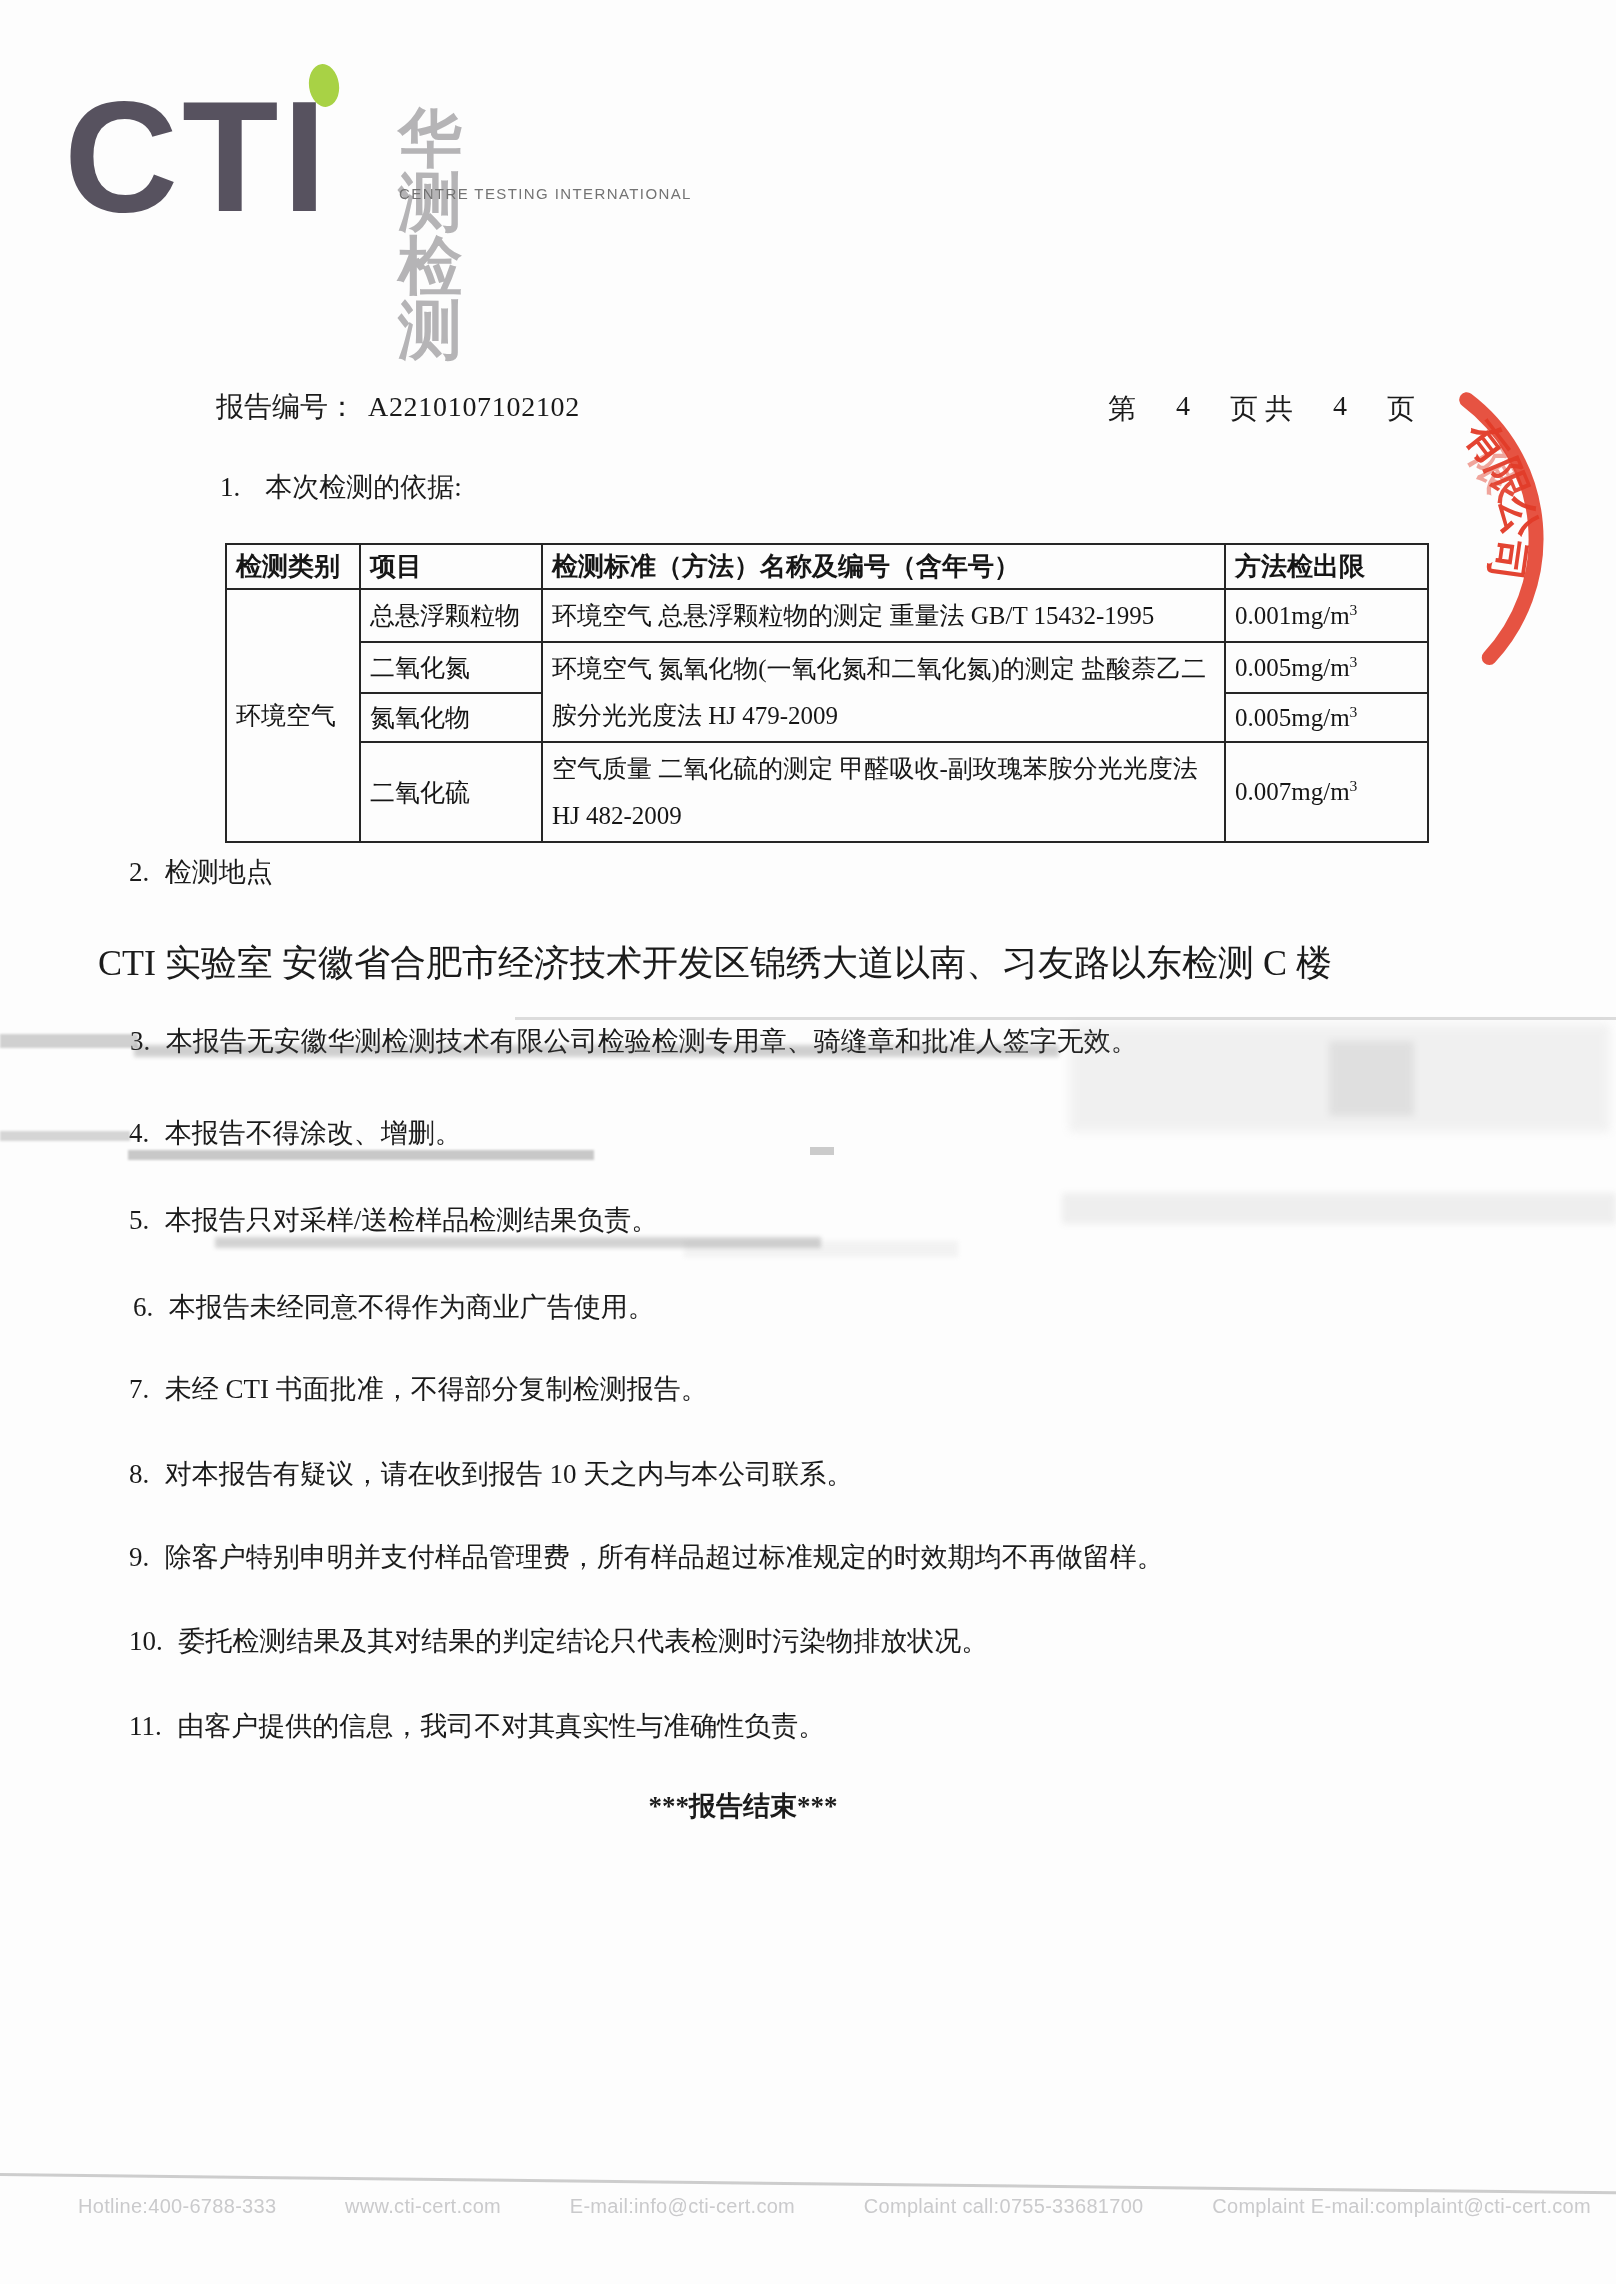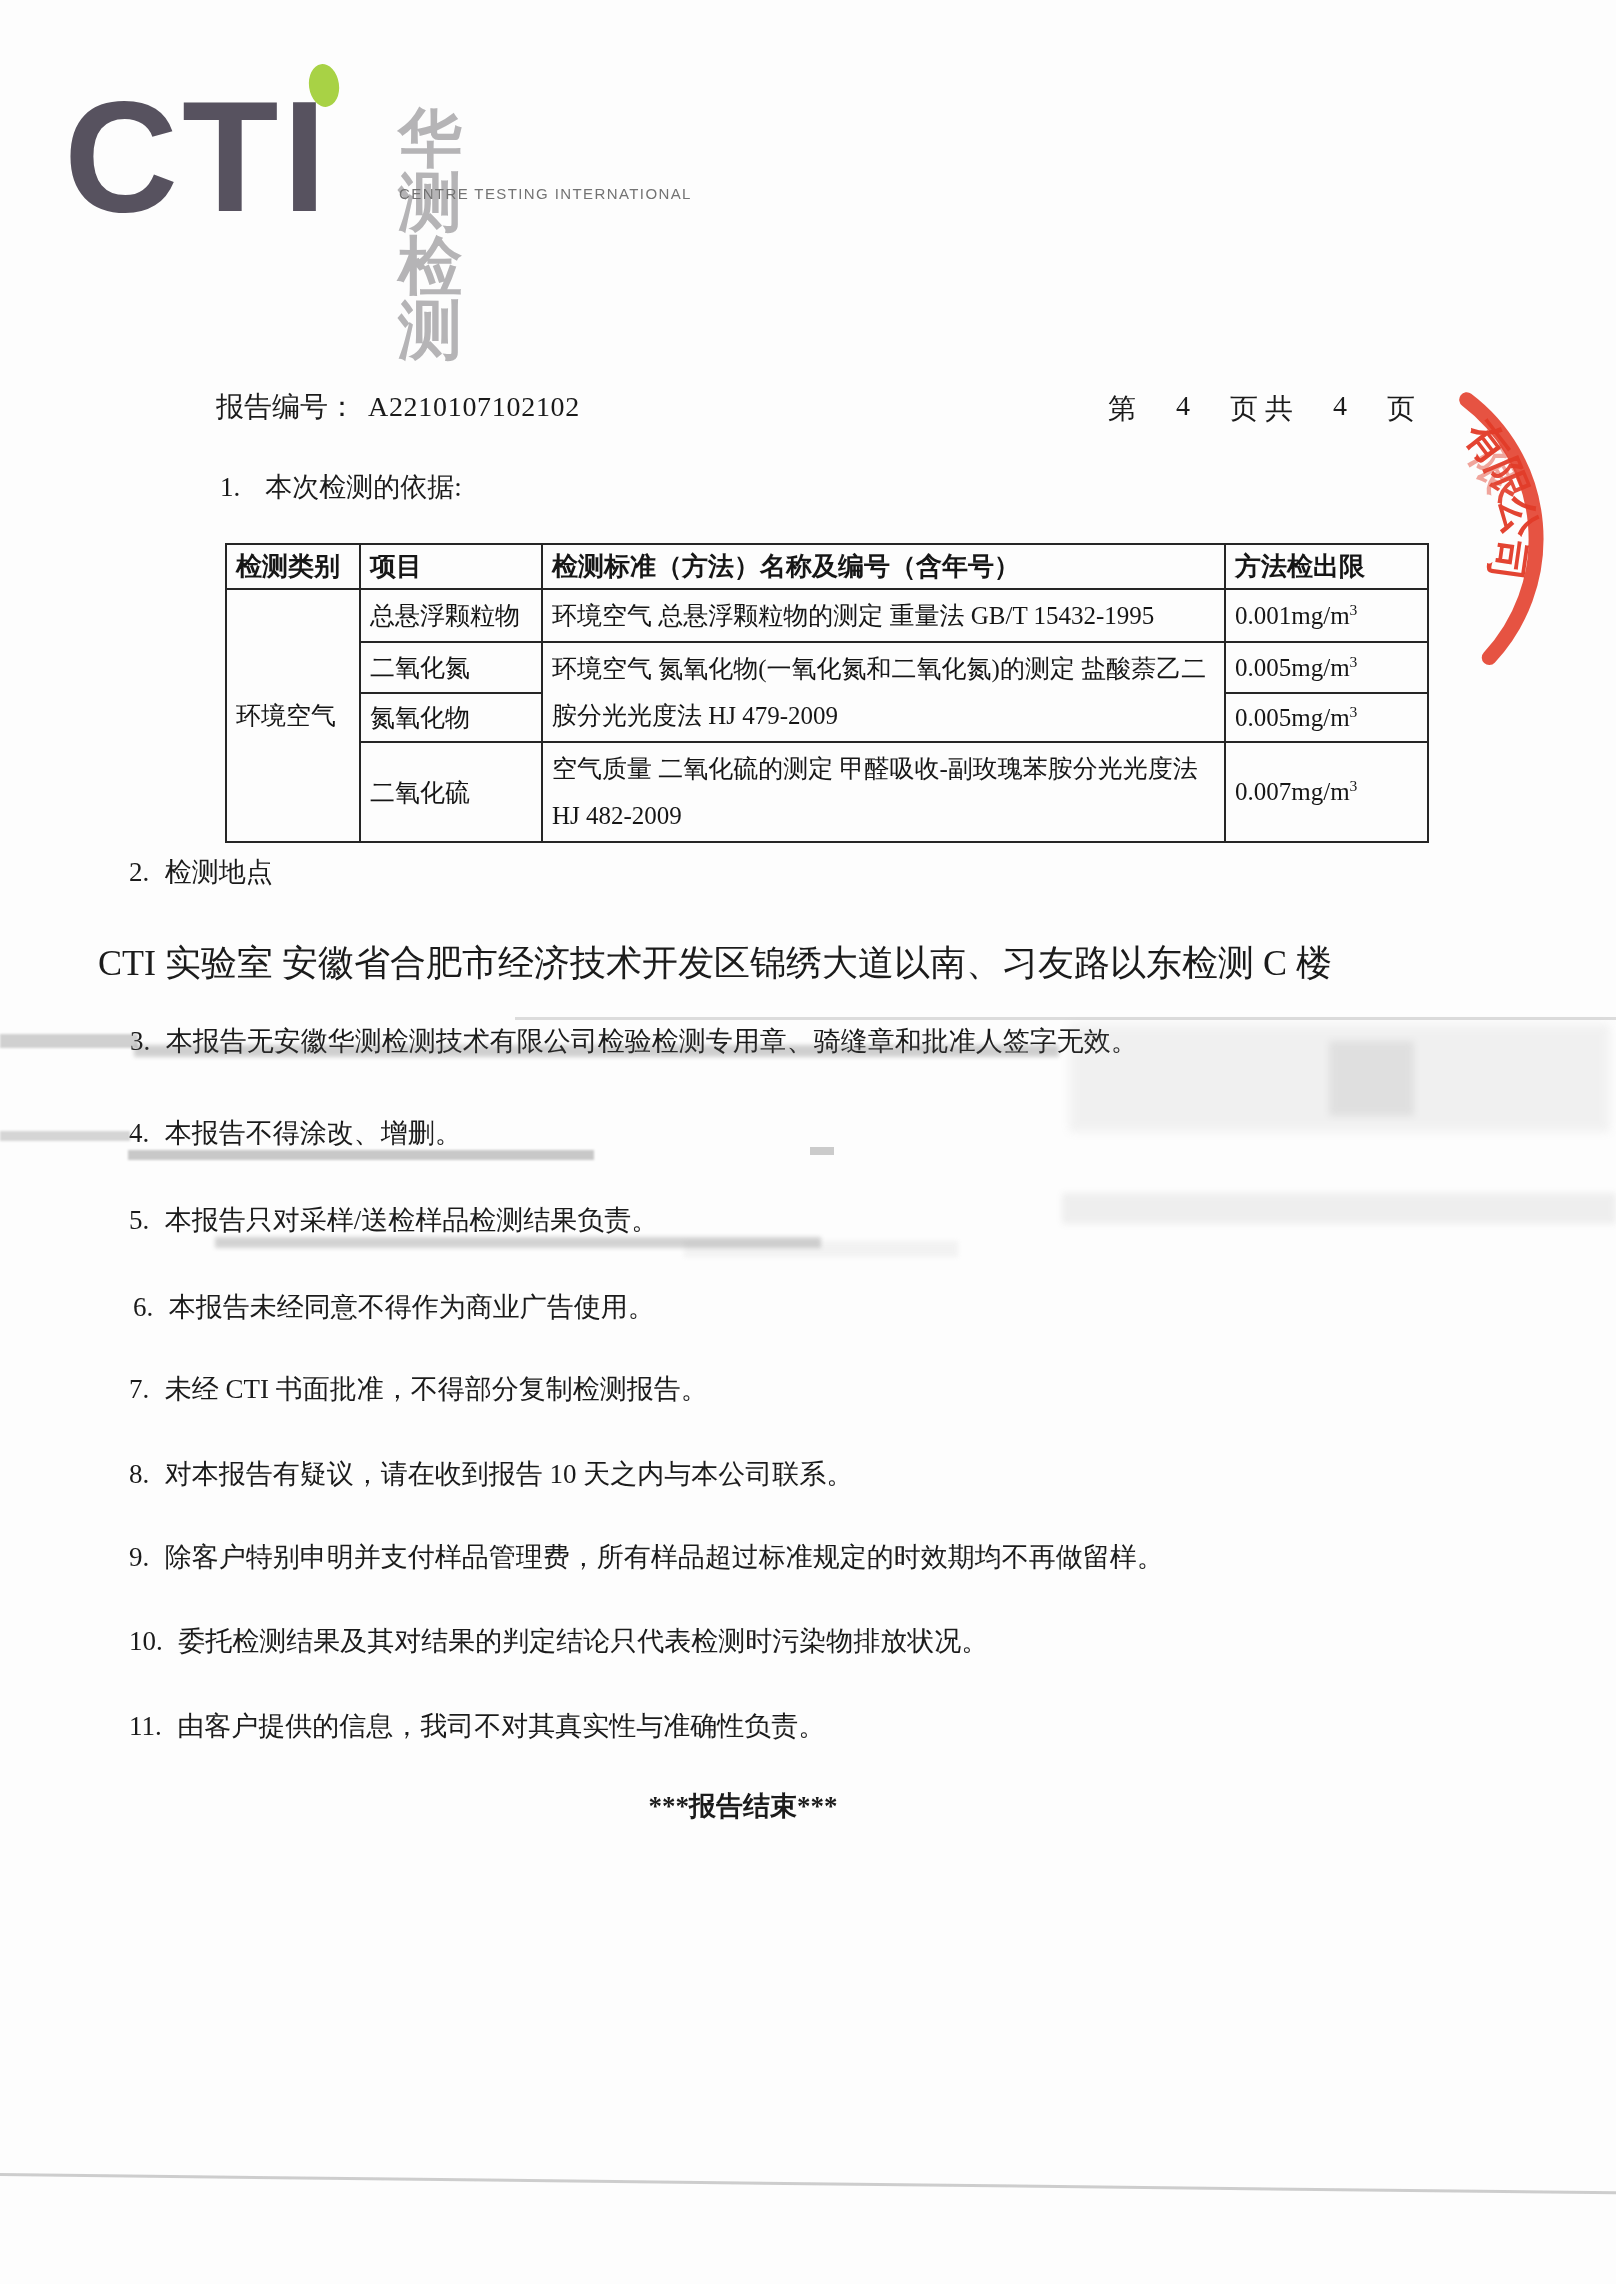--- a/index.html
+++ b/index.html
@@ -247,15 +247,22 @@
   <div class="smudge sm-d"></div>
   <div class="smudge sm-e"></div>
   <div class="smudge sm-f"></div>
   <div class="smudge sm-g"></div>
   <div class="smudge sm-h"></div>
   <div class="smudge sm-i"></div>
   <div class="smudge sm-j"></div>
   <div class="smudge sm-k"></div>
   <div class="smudge sm-l"></div>
 
+  <div class="footer">
+    <span>Hotline:400-6788-333</span>
+    <span>www.cti-cert.com</span>
+    <span>E-mail:info@cti-cert.com</span>
+    <span>Complaint call:0755-33681700</span>
+    <span>Complaint E-mail:complaint@cti-cert.com</span>
+  </div>
 
 </div>
 
 
 </body></html>

